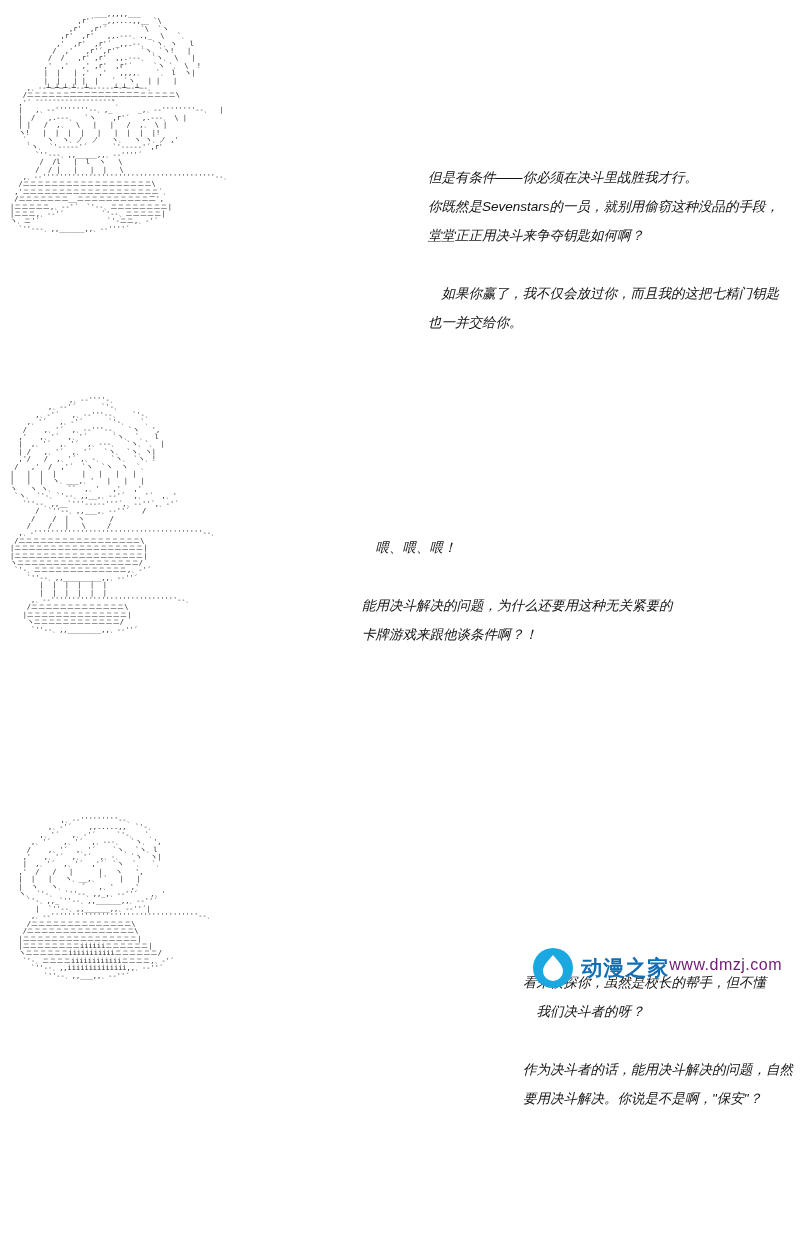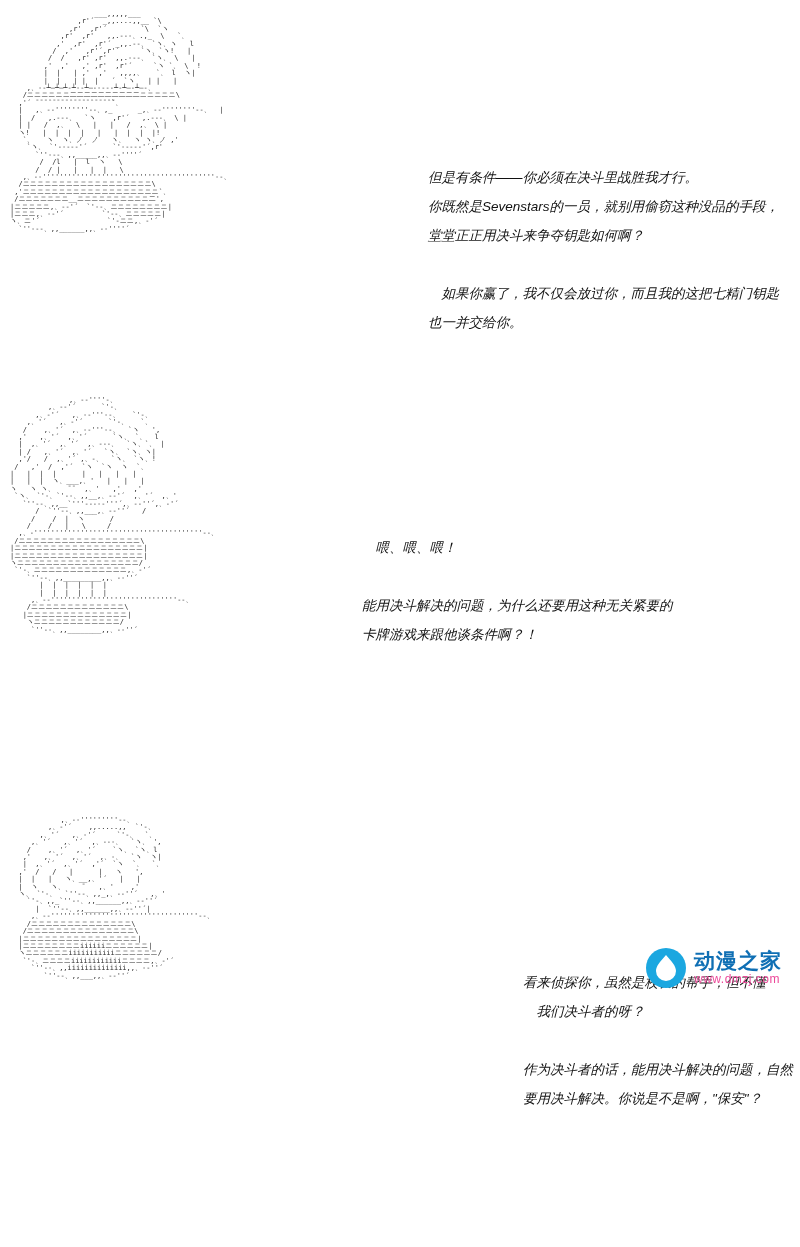--- a/index.html
+++ b/index.html
@@ -57,32 +57,32 @@
     height: 40px;
     border-radius: 50%;
     background: #1ba7e0;
     display: flex;
     align-items: center;
     justify-content: center;
   }
   .wm-icon svg { display: block; }
   .wm-text {
     display: flex;
-    flex-direction: column;
+    flex-direction: row;
     line-height: 1.15;
   }
   .wm-title {
     font-size: 21px;
     font-weight: bold;
     color: #0f6fb4;
     letter-spacing: 1px;
   }
   .wm-sub {
-    font-size: 12px;
-    color: #ec4899;
+    font-size: 16px;
+    color: #701a75;
     letter-spacing: 0.5px;
   }
 </style>
 </head>
 <body>
 
 <div class="page">
 
   <div class="panel">
     <pre class="ascii" style="left:10px; top:4px;">                    ___,,,,,___

